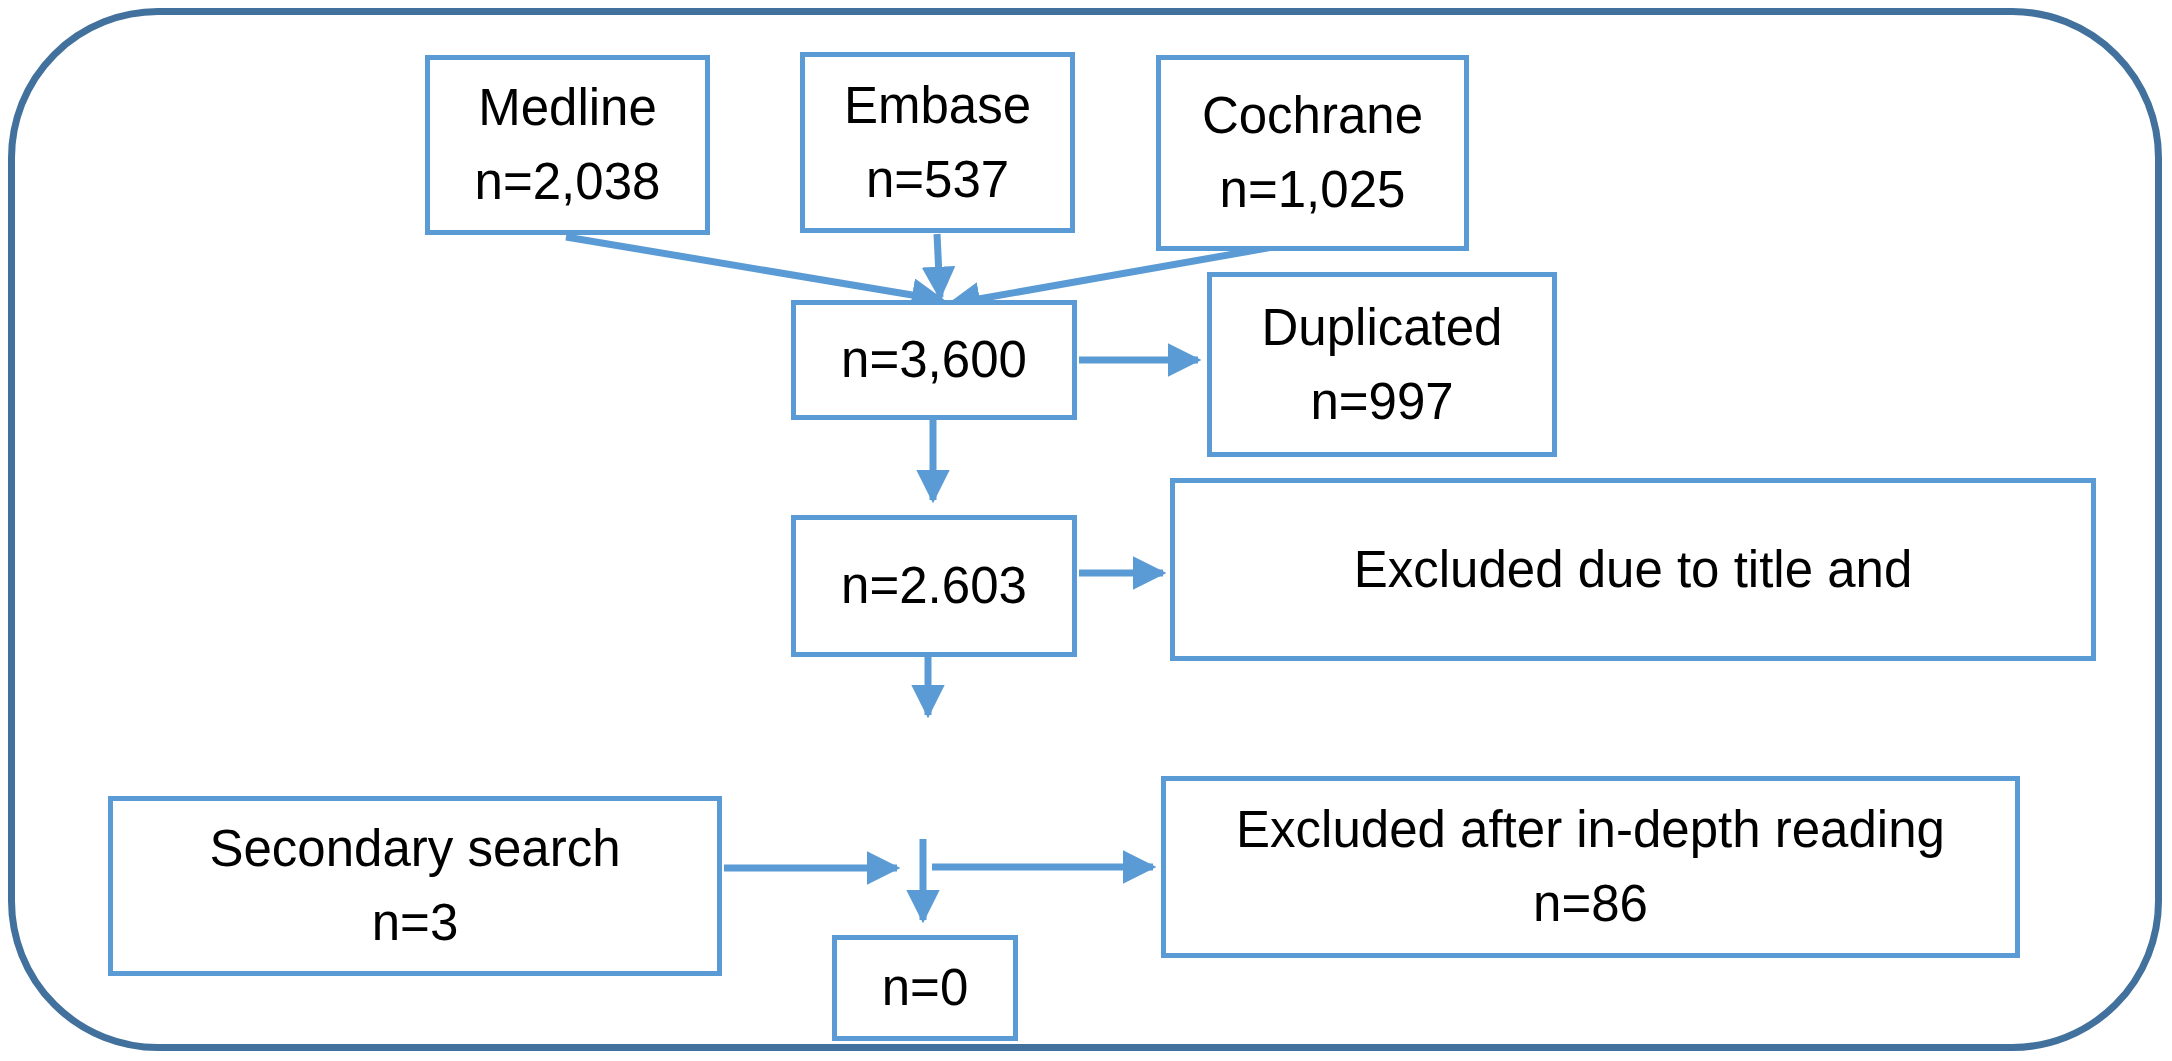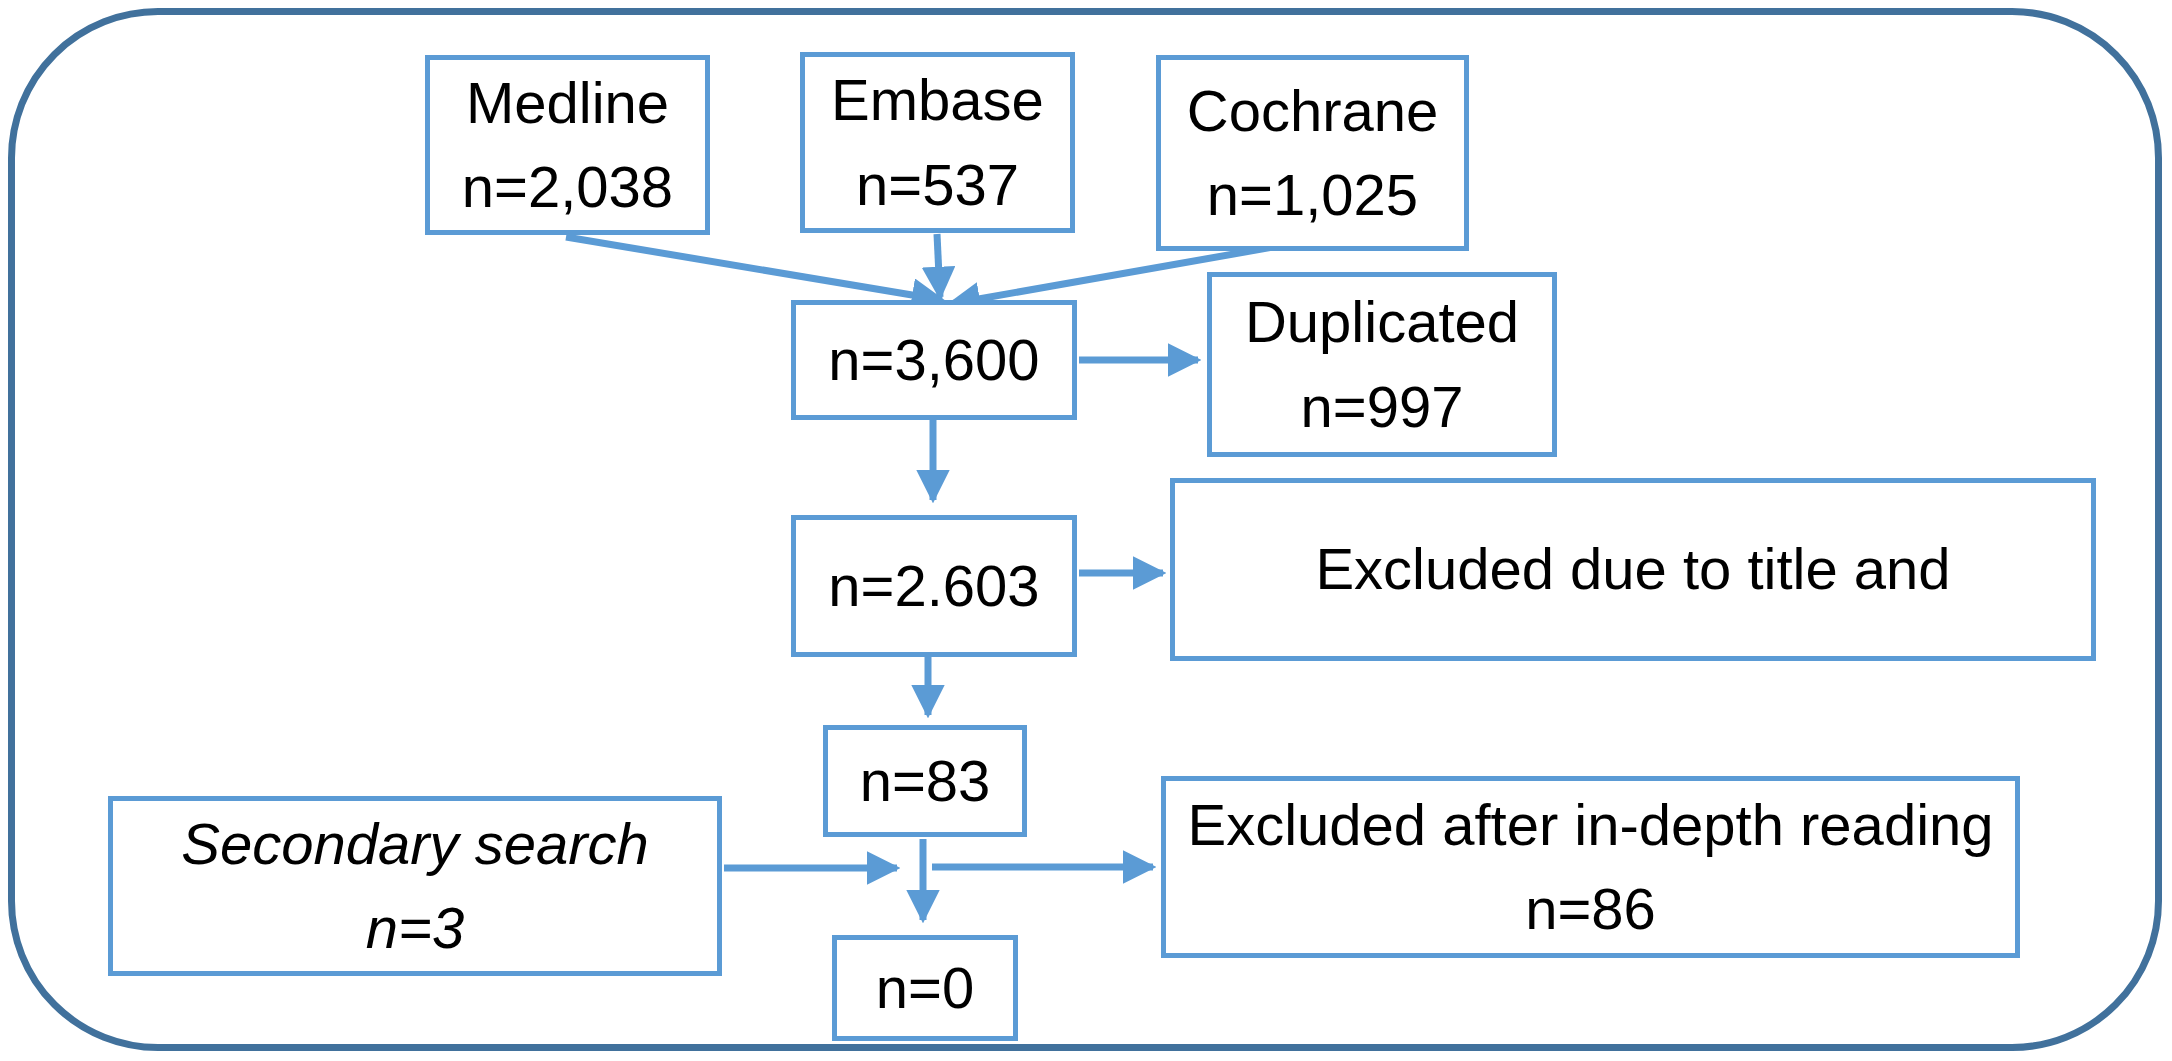--- a/index.html
+++ b/index.html
@@ -28,33 +28,33 @@
     color:var(--arrow);
   }
   svg.arrows line{stroke:currentColor;stroke-width:7;}
   .node{
     position:absolute;
     border:5px solid var(--box-border);
     background:#fff;
     display:flex;flex-direction:column;justify-content:center;align-items:center;
     text-align:center;
     color:var(--text);
-    font-size:58px;line-height:1.45;
+    font-size:51px;line-height:1.45;
     box-sizing:border-box;
   }
   
   #n-medline   {left:425px; top:55px;  width:285px; height:180px;}
   #n-embase    {left:800px; top:52px;  width:275px; height:181px;}
   #n-cochrane  {left:1156px;top:55px;  width:313px; height:196px;}
   #n-pooled    {left:791px; top:300px; width:286px; height:120px;}
   #n-duplicated{left:1207px;top:272px; width:350px; height:185px;}
   #n-afterdup  {left:791px; top:515px; width:286px; height:142px;}
   #n-excltitle {left:1170px;top:478px; width:926px; height:183px;}
   #n-screened  {left:823px; top:725px; width:204px; height:112px;}
-  #n-secondary {left:108px; top:796px; width:614px; height:180px;font-style:italic;}
+  #n-secondary {left:108px; top:796px; width:614px; height:180px;}
   #n-excldepth {left:1161px;top:776px; width:859px; height:182px;}
   #n-included  {left:832px; top:935px; width:186px; height:106px;}
 </style>
 </head>
 <body>
 
 <div class="canvas">
 
   <div class="frame"></div>
 
@@ -101,23 +101,20 @@
   </div>
 
   <div class="node" id="n-afterdup">
     <span>n=2.603</span>
   </div>
 
   <div class="node" id="n-excltitle">
     <span>Excluded due to title and</span>
   </div>
 
-  <div class="node" id="n-screened">
-    <span>n=83</span>
-  </div>
 
   <div class="node" id="n-secondary">
     <span>Secondary search</span>
     <span>n=3</span>
   </div>
 
   <div class="node" id="n-excldepth">
     <span>Excluded after in-depth reading</span>
     <span>n=86</span>
   </div>

